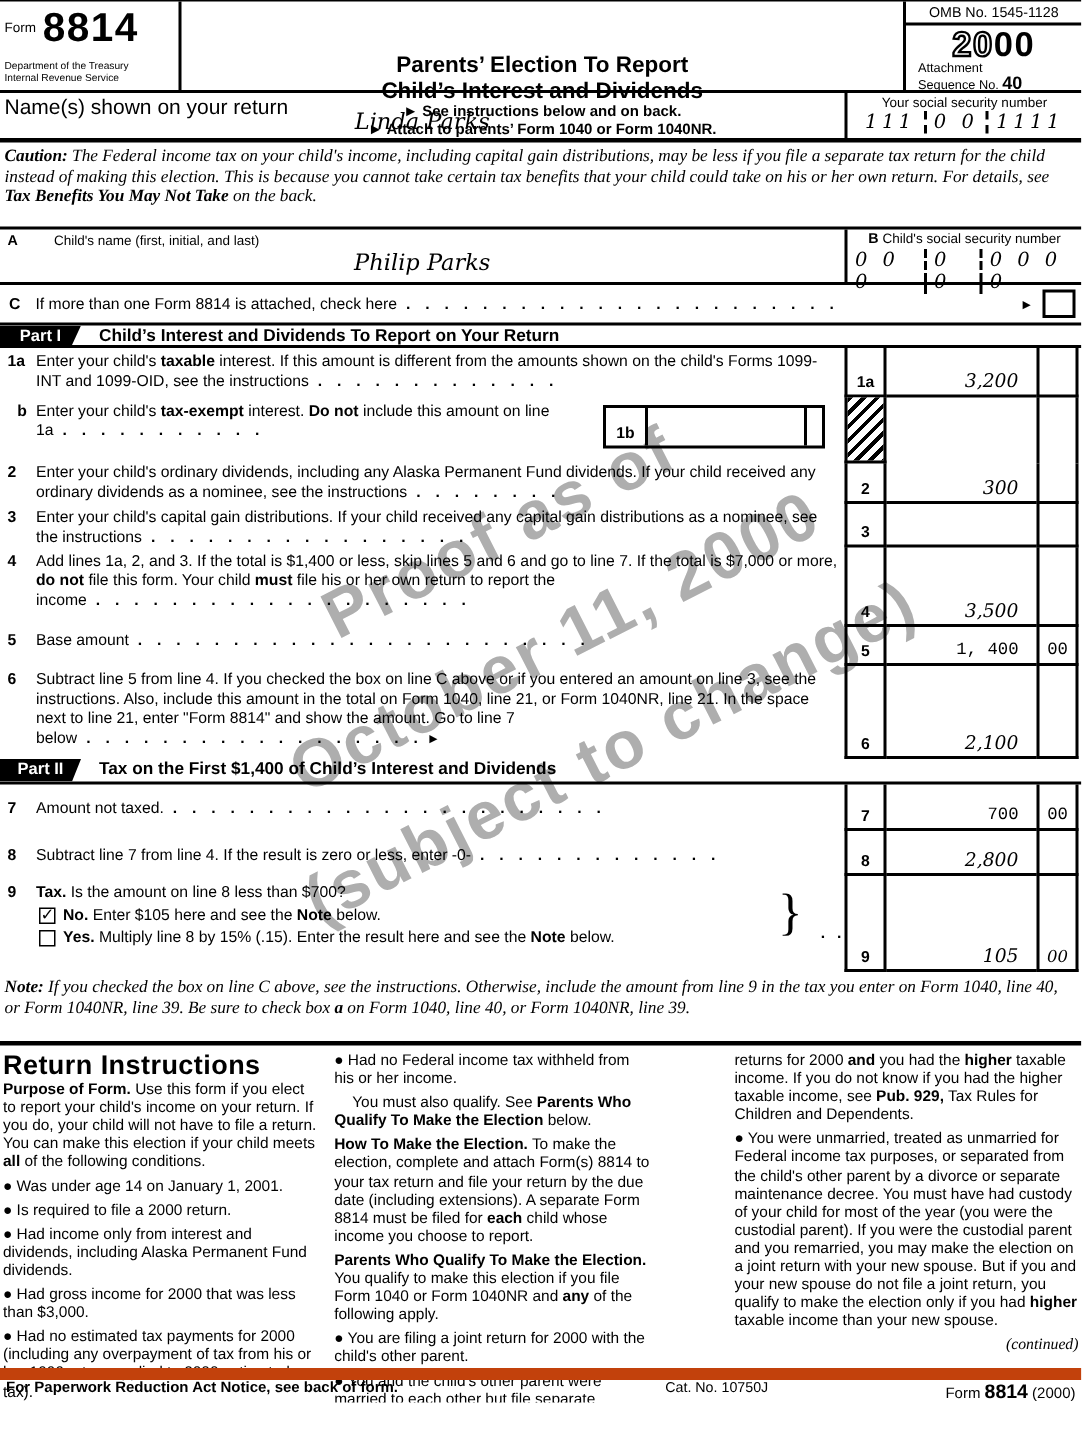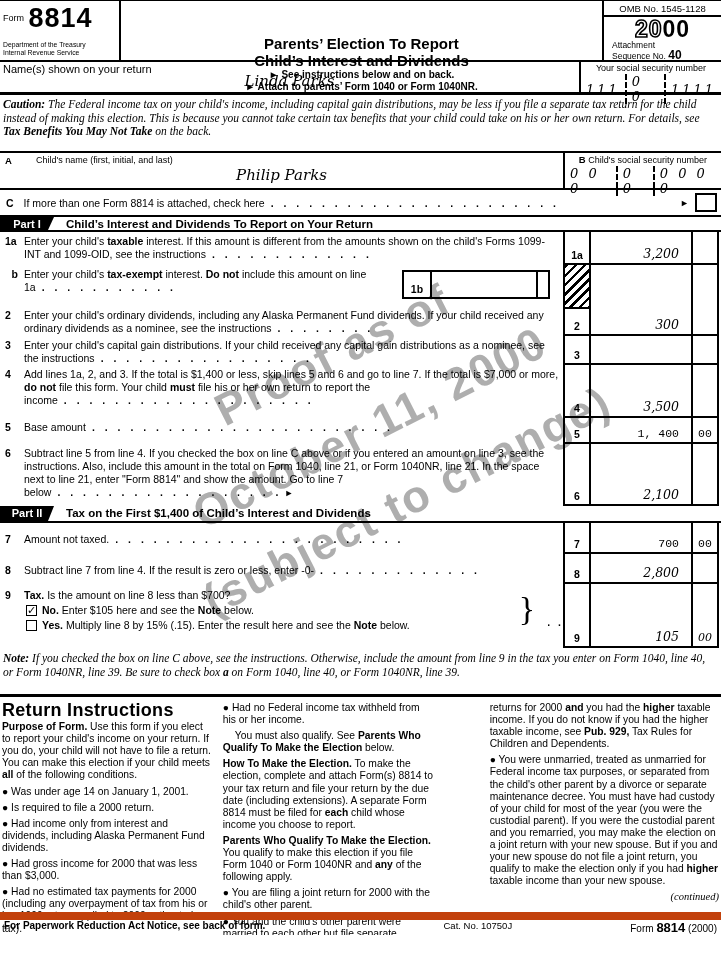--- a/index.html
+++ b/index.html
@@ -31,24 +31,24 @@
   .h-right { width:119px; border-left:2px solid #000; display:flex; flex-direction:column; }
   .h-omb { font-size:9.5px; text-align:center; border-bottom:2px solid #000; padding:2px 0 1px; }
   .h-year { text-align:center; font-size:23px; font-weight:bold; line-height:24px; letter-spacing:1px; }
   .h-year .outline { color:#fff; -webkit-text-stroke:1.6px #000; }
   .h-att { font-size:8.5px; line-height:9.5px; padding-left:8px; }
   .h-att b { font-size:12px; }
 
   
   .name-row { display:flex; height:33px; border-bottom:3px solid #000; }
   .nr-left { flex:1; position:relative; }
-  .small-lbl { font-size:11px; position:absolute; top:1px; left:3px; }
+  .small-lbl { font-size:14px; position:absolute; top:1px; left:3px; }
   .hand { font-family:"DejaVu Serif","Liberation Serif",serif; font-style:italic; }
   .nr-name { text-align:center; font-size:15px; padding-top:10px; }
-  .nr-right { width:142px; border-left:2px solid #000; }
+  .nr-right { width:158px; border-left:2px solid #000; }
   .ssn-lbl { font-size:9px; text-align:center; padding-top:1px; }
   .ssn-digits { display:flex; justify-content:center; align-items:center; font-size:13px; letter-spacing:3px; margin-top:1px; }
   .ssn-digits .grp { padding:0 5px; }
   .ssn-digits .grp.mid { border-left:2px dashed #000; border-right:2px dashed #000; }
 
   
   .serif-i { font-family:"Liberation Serif","DejaVu Serif",serif; font-style:italic; }
   .caution { font-size:11.5px; line-height:13.5px; padding:3px 3px 2px; border-bottom:2px solid #000; height:58px; }
 
   

